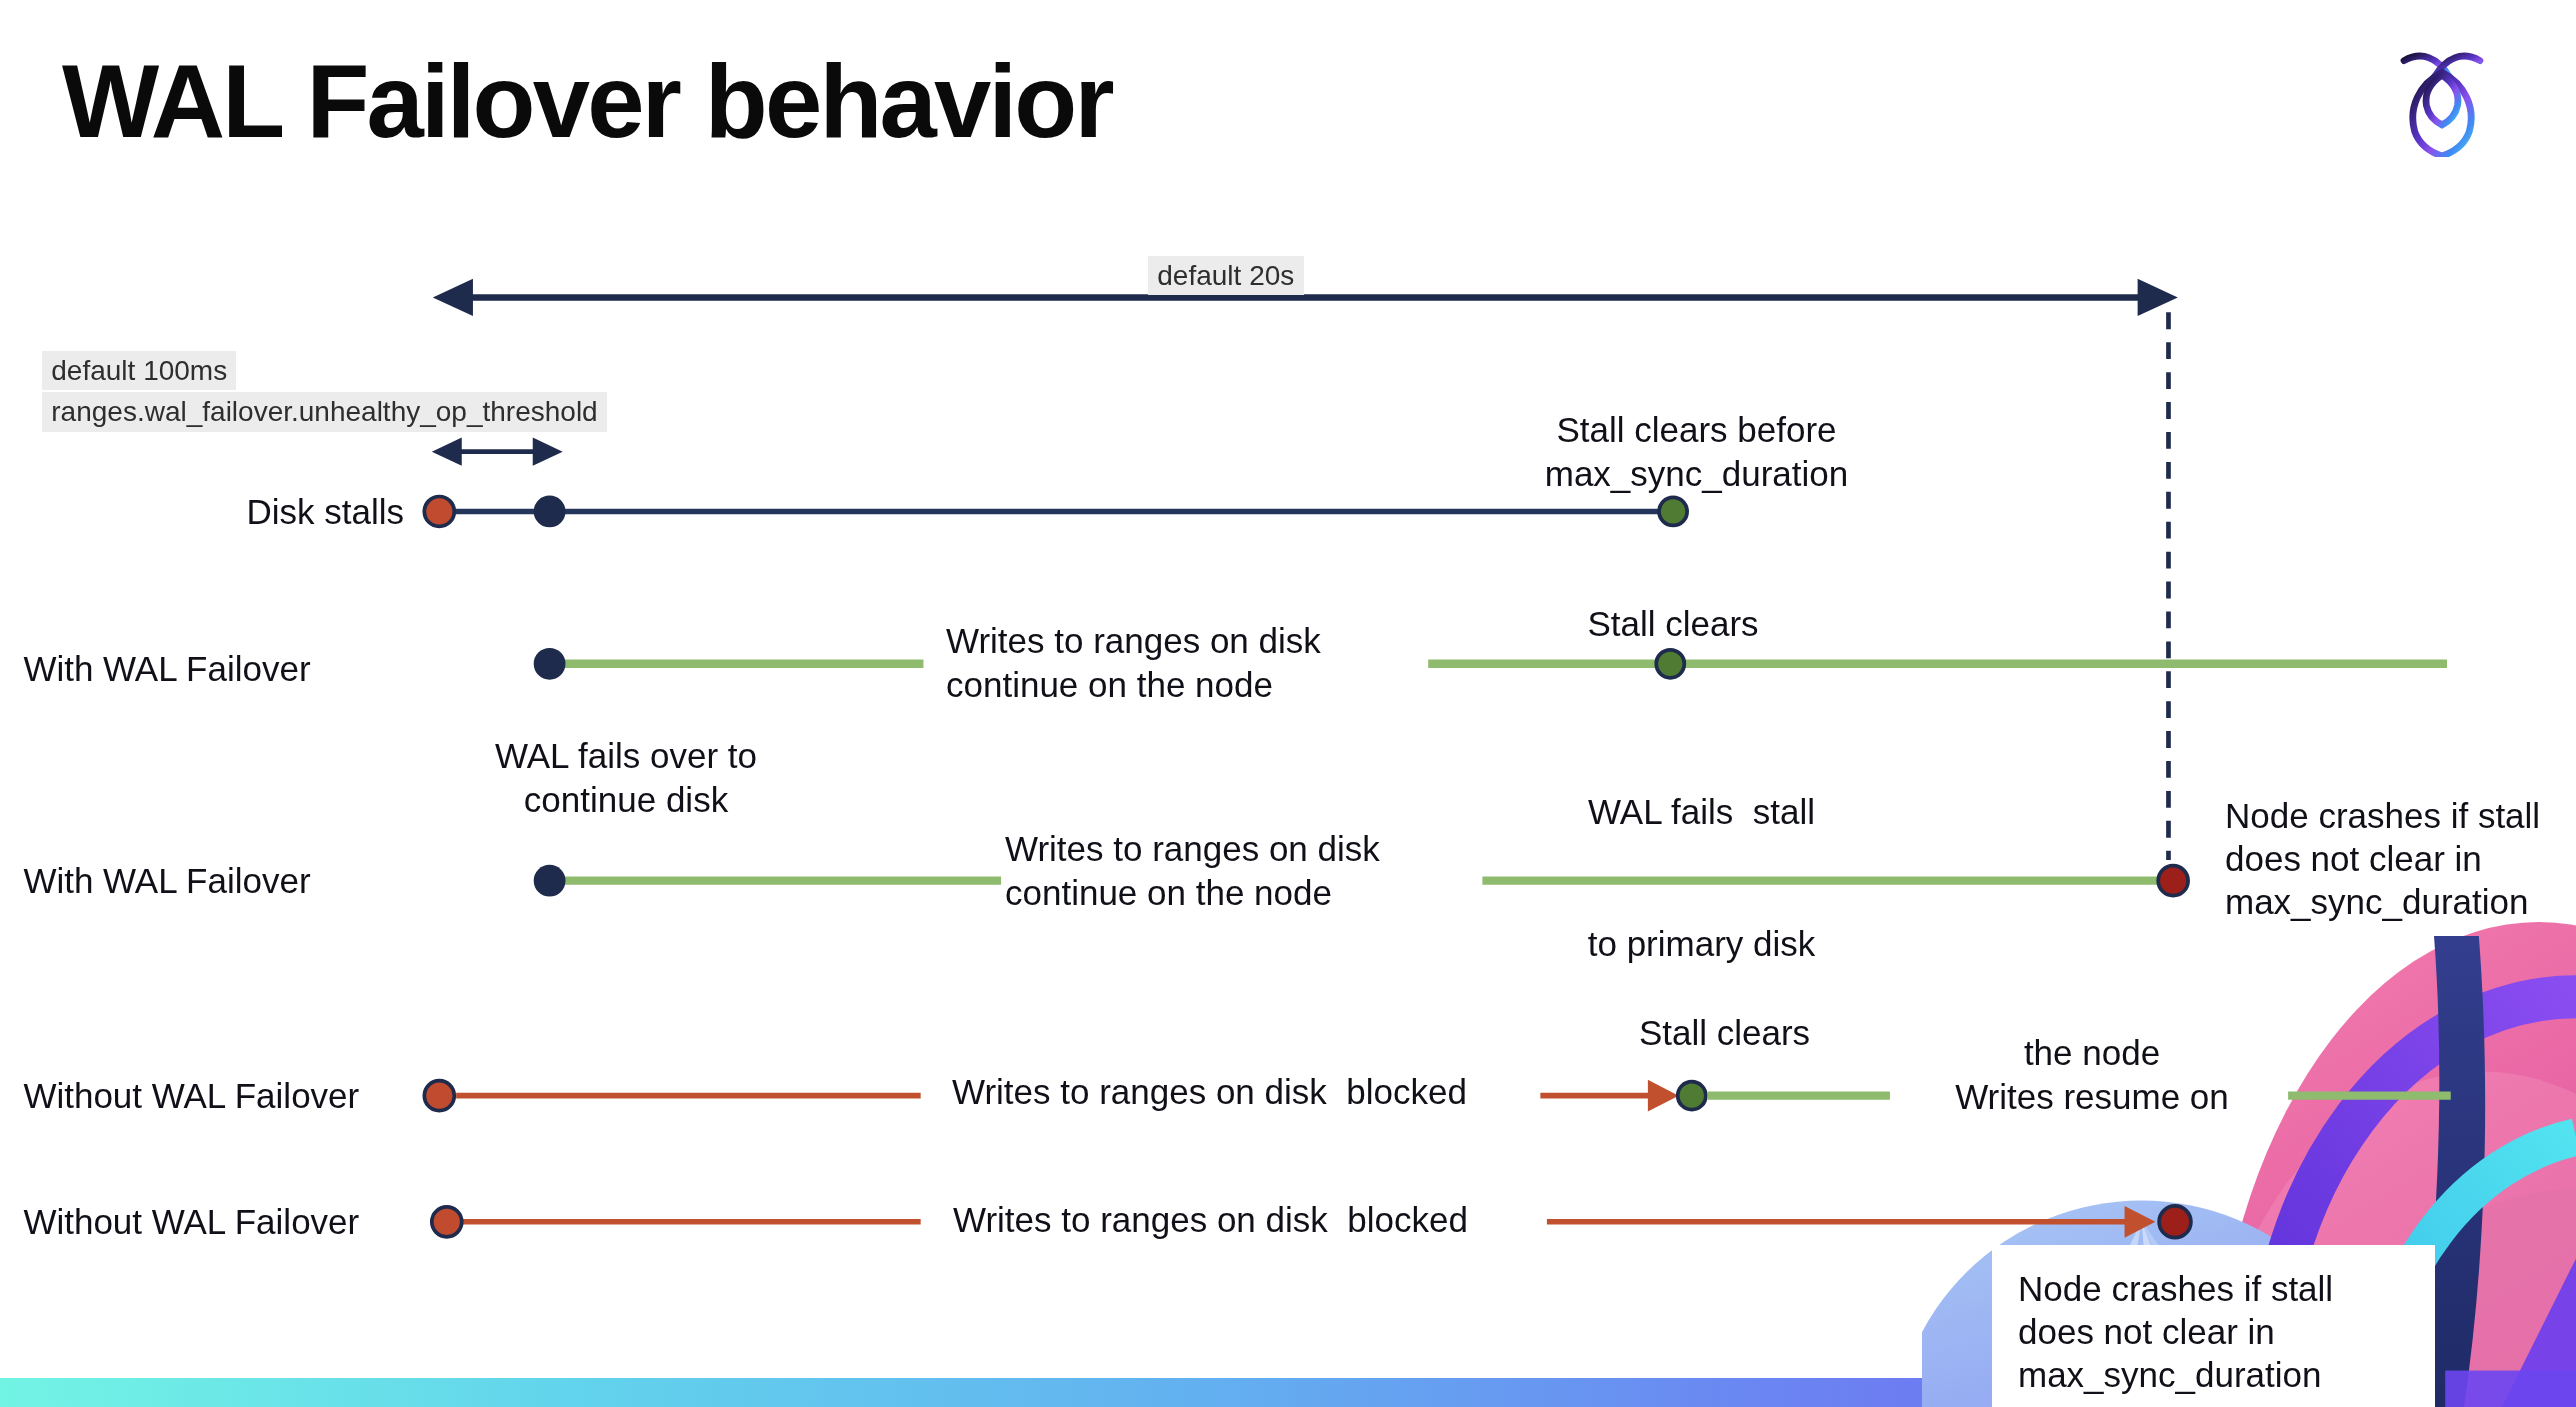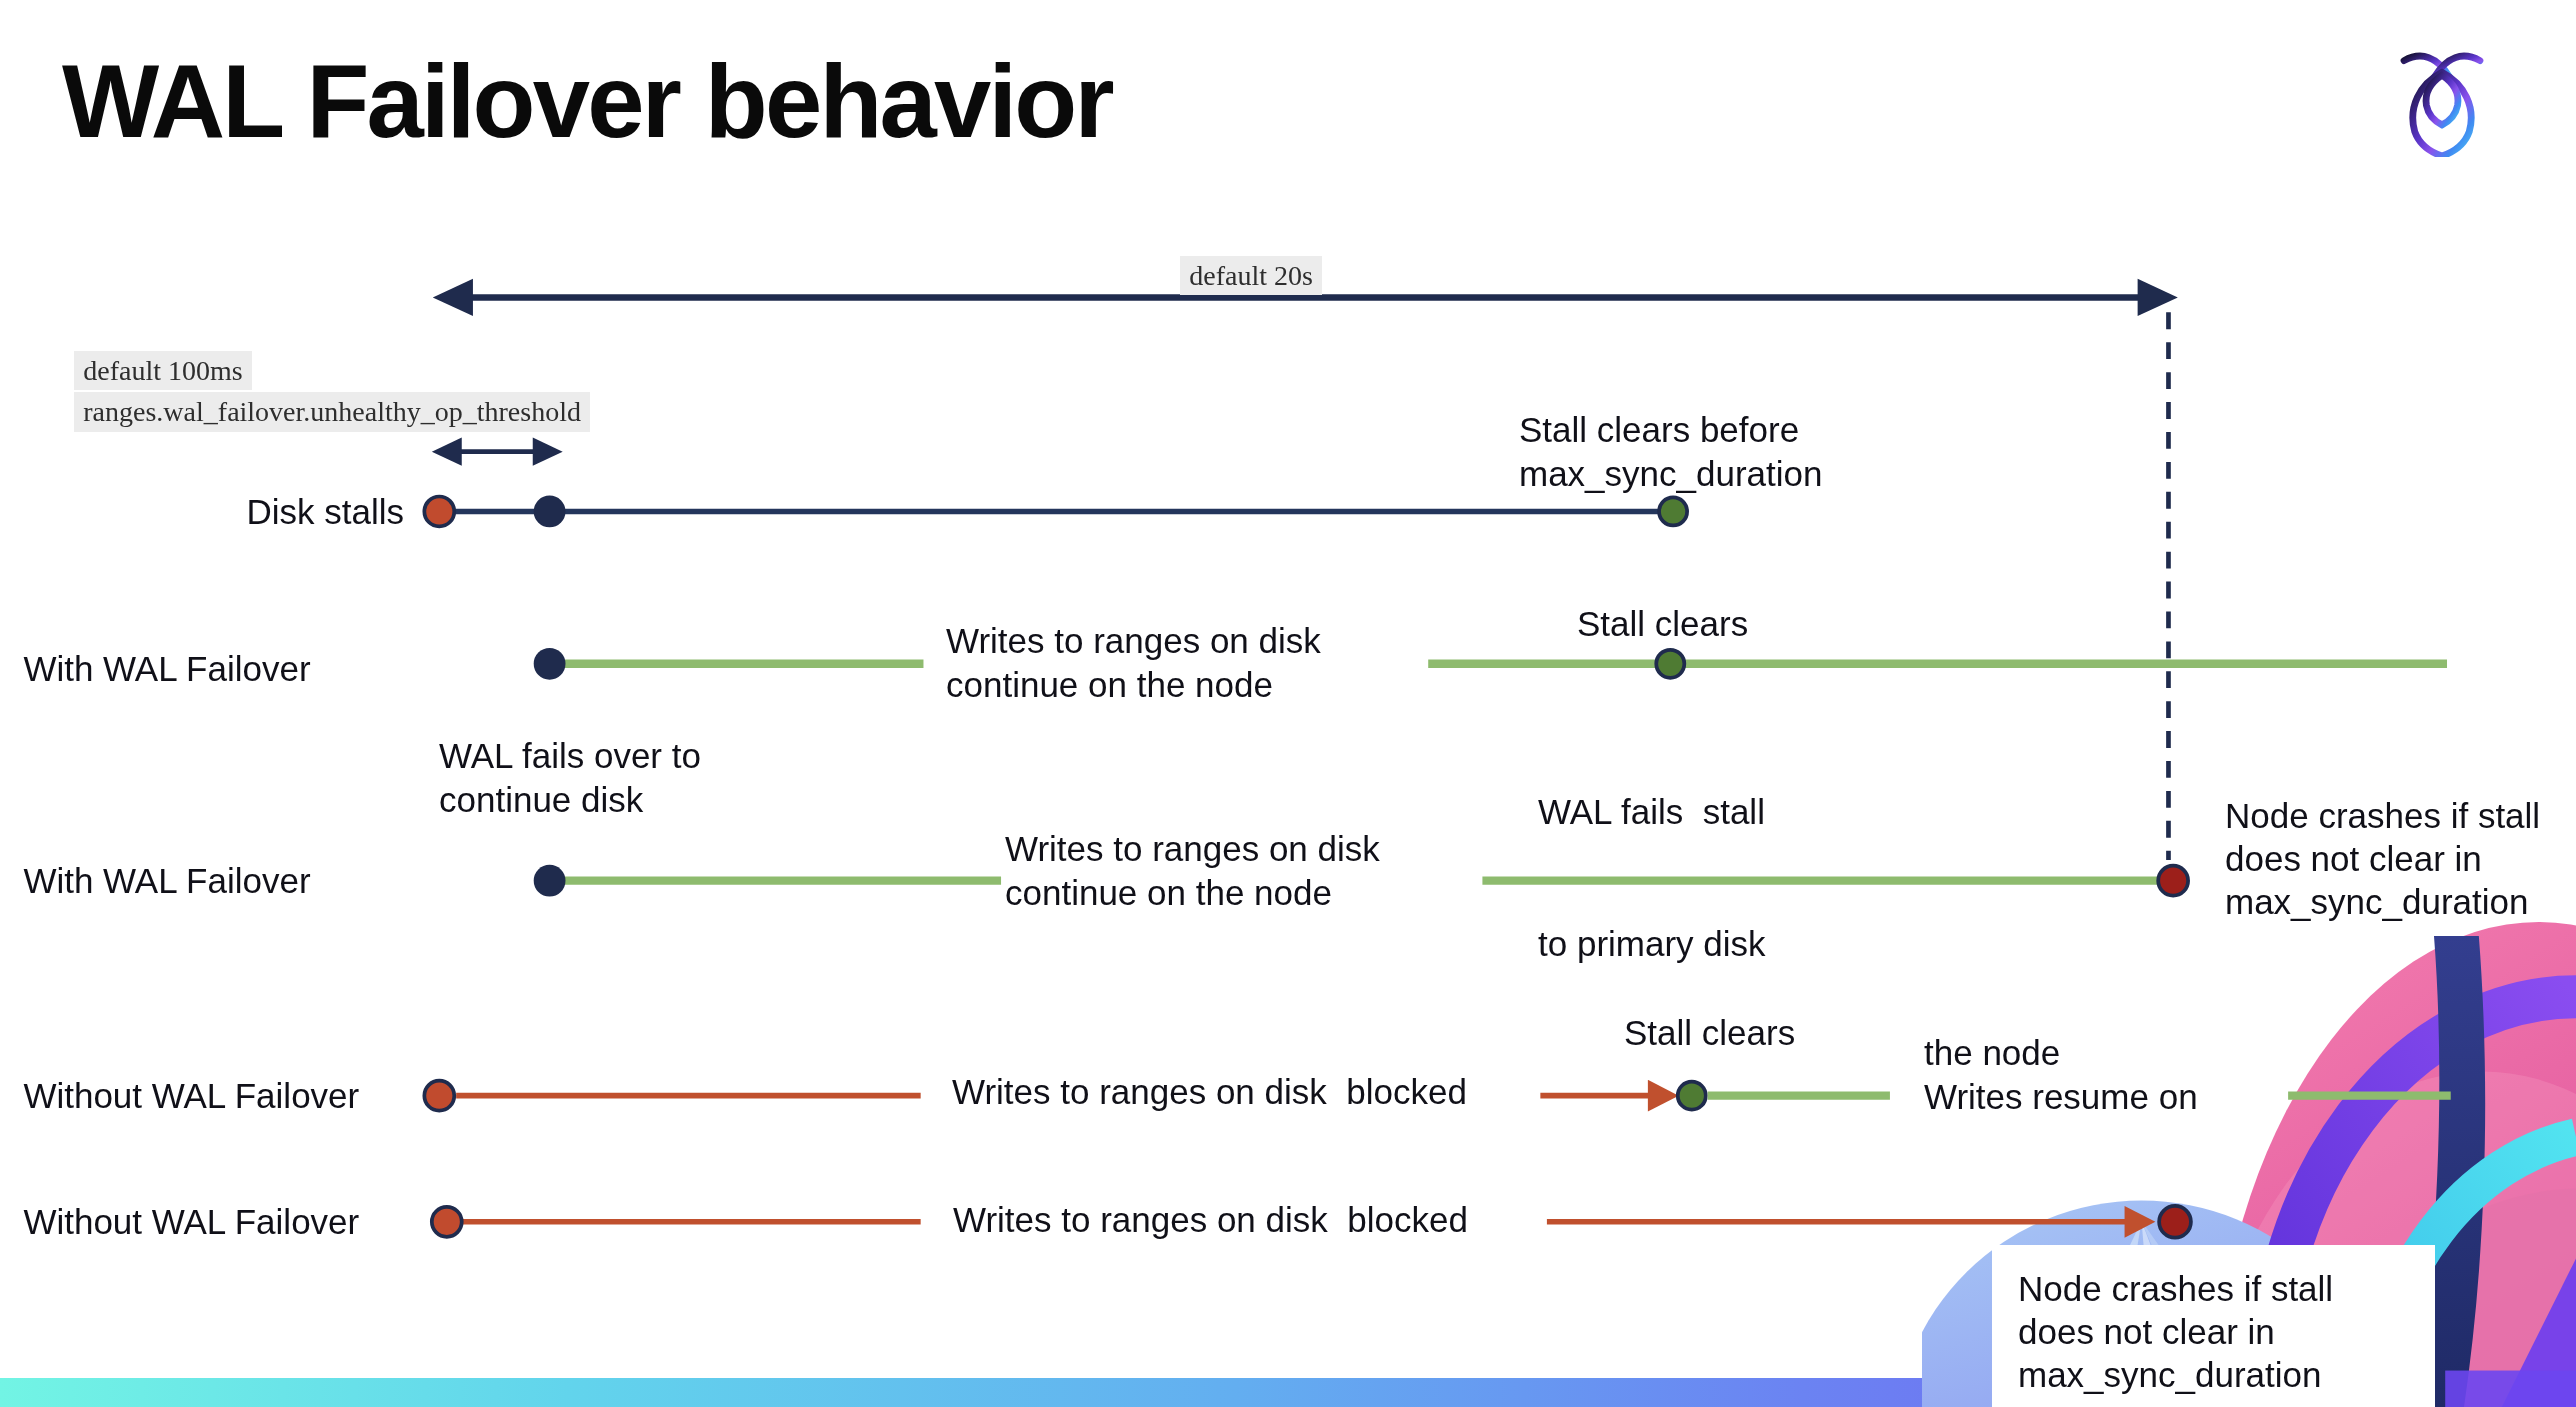--- a/index.html
+++ b/index.html
@@ -1,23 +1,23 @@
 <!DOCTYPE html>
 <html style="font-size:15px"><head>
 <meta charset="utf-8">
 <style>
   html,body{margin:0;padding:0;background:#ffffff;}
   body{width:2576px;height:1408px;overflow:hidden;font-family:"Liberation Sans",sans-serif;}
   .canvas{position:relative;width:2576px;height:1408px;background:#ffffff;overflow:hidden;}
   .abs{position:absolute;}
   .title{left:62px;top:43px;font-size:103px;font-weight:700;letter-spacing:-2.8px;color:#0a0a0a;}
-  .mono{font-family:Liberation Serif, serif;font-size:28px;color:#2e2e2e;margin-left:32px;}
+  .mono{font-family:Liberation Sans, sans-serif;font-size:28px;color:#2e2e2e;}
   .mono .line{display:table;background:#ececec;padding:3.7px 9.3px;margin-bottom:1.9px;white-space:pre;}
   .t{font-size:35px;color:#101018;line-height:44px;}
-  .ctr{text-align:left;}
+  .ctr{text-align:center;}
   .rt{text-align:right;}
   .pre{white-space:pre;}
   .white-box{background:#ffffff;}
   svg{display:block;}
 </style>
 </head>
 <body>
 
 <div class="canvas">
 

